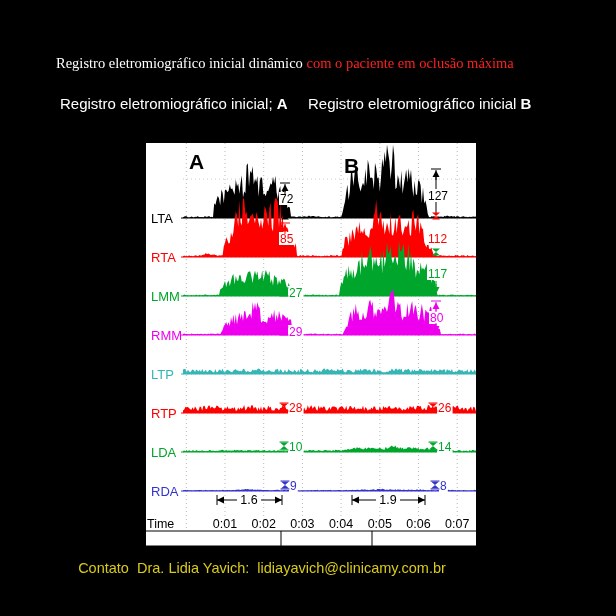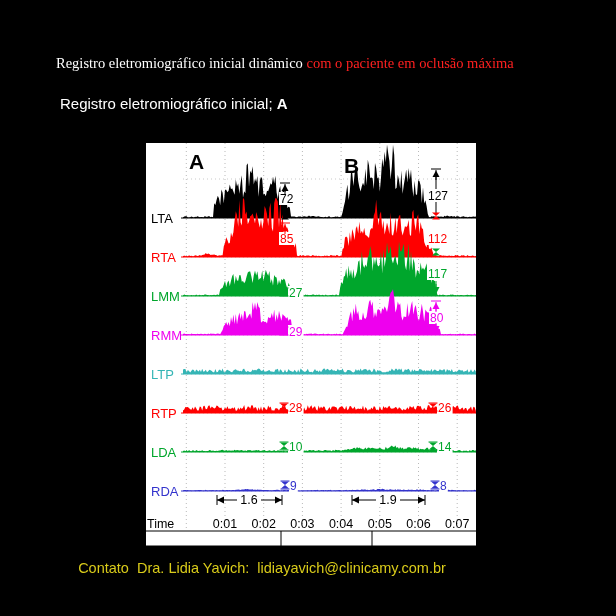--- a/index.html
+++ b/index.html
@@ -19,20 +19,21 @@
 
 <div class="abs" id="main-title">
   <span>Registro eletromiográfico inicial dinâmico </span><span class="red" style="color: rgb(255, 32, 32);">com o paciente em oclusão máxima</span>
 </div>
 
 <div class="abs subtitle" id="subtitle-left">
   <div><span>Registro eletromiográfico inicial; </span><b>A</b></div>
 </div>
 
 <div class="abs subtitle" id="subtitle-right">
+  <div><span>Registro eletromiográfico inicial </span><b>B</b></div>
 </div>
 
 <div class="abs" id="chart-wrap">
   <svg id="emg-svg" width="332" height="405" viewBox="0 0 332 405" xmlns="http://www.w3.org/2000/svg">
       <rect x="0.5" y="0.5" width="331" height="404" fill="#ffffff" stroke="#000000"></rect>
       <line x1="41.3" y1="1" x2="41.3" y2="389" stroke="#b9b9b9" stroke-dasharray="1 3"></line>
       <line x1="80" y1="1" x2="80" y2="389" stroke="#b9b9b9" stroke-dasharray="1 3"></line>
       <line x1="118.7" y1="1" x2="118.7" y2="389" stroke="#b9b9b9" stroke-dasharray="1 3"></line>
       <line x1="157.4" y1="1" x2="157.4" y2="389" stroke="#b9b9b9" stroke-dasharray="1 3"></line>
       <line x1="196.1" y1="1" x2="196.1" y2="389" stroke="#b9b9b9" stroke-dasharray="1 3"></line>

